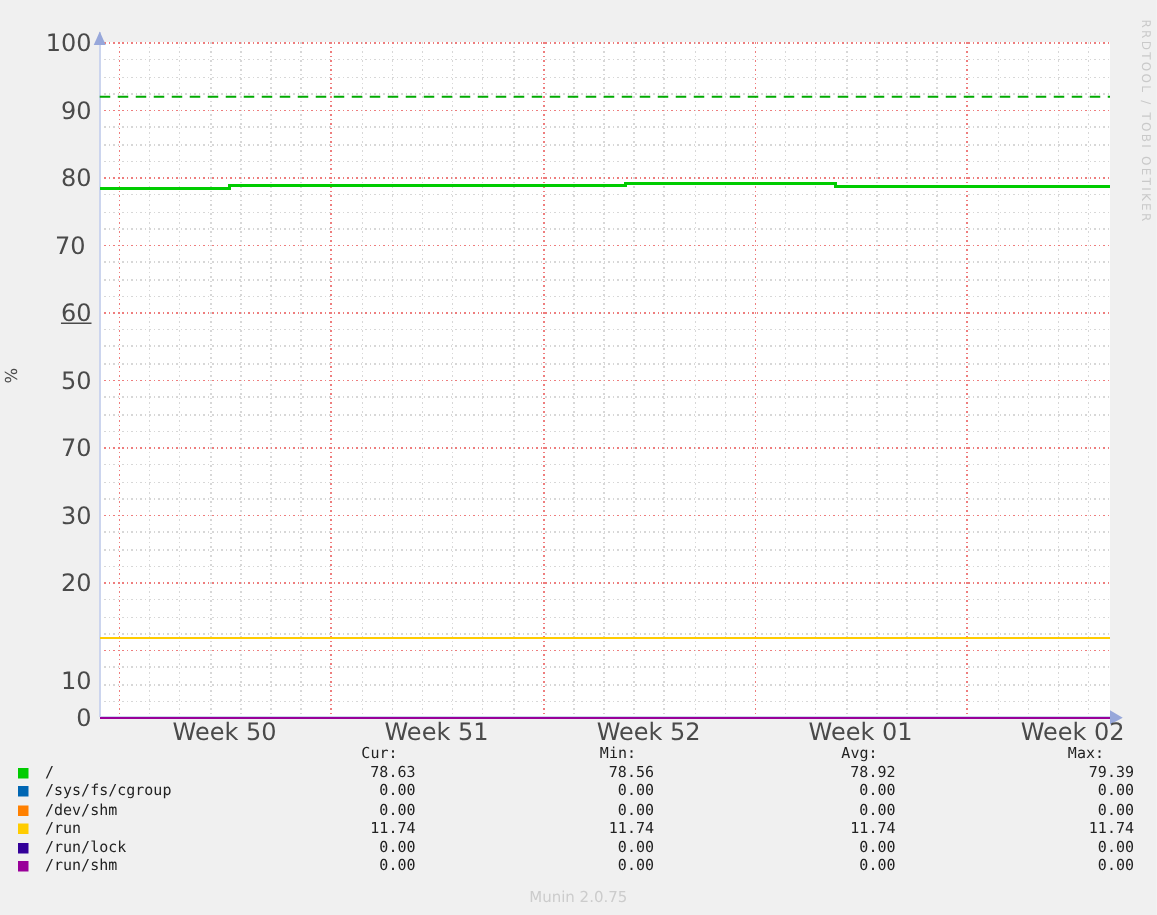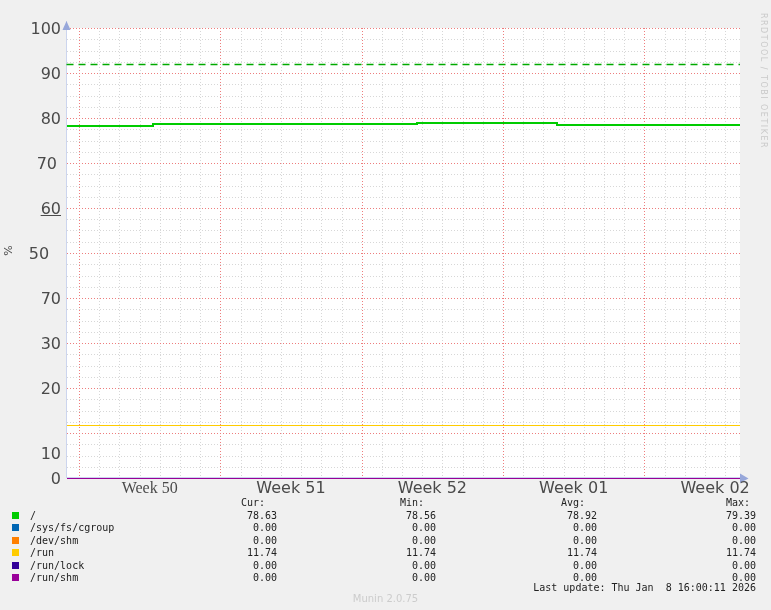--- a/index.html
+++ b/index.html
@@ -113,39 +113,39 @@
         <polyline points="66.5,478.5 740.0,478.5" fill="none" stroke="#990099" stroke-width="1.4" shape-rendering="crispEdges"></polyline>
         <polygon points="62.5,30 70.5,30 66.5,21" fill="#97a7da"></polygon>
         <polygon points="740,473.5 740,483 748.5,478.5" fill="#97a7da"></polygon>
       </svg></div>
   <div id="ylabels">
       <div class="abs ticklbl ytick" style="left: 17px; top: 471.5px;">0</div>
       <div class="abs ticklbl ytick" style="left: 17px; top: 426.5px; margin-top: 20px;">10</div>
       <div class="abs ticklbl ytick" style="left: 17px; top: 381.5px;">20</div>
       <div class="abs ticklbl ytick" style="left: 17px; top: 336.5px;">30</div>
       <div class="abs ticklbl ytick" style="left: 17px; top: 291.5px;">70</div>
-      <div class="abs ticklbl ytick" style="left: 17px; top: 246.5px; text-align: center;">50</div>
+      <div class="abs ticklbl ytick" style="left: 17px; top: 246.5px;">50</div>
       <div class="abs ticklbl ytick" style="left: 17px; top: 201.5px; text-decoration: underline;">60</div>
       <div class="abs ticklbl ytick" style="left: 13px; top: 156.5px;">70</div>
       <div class="abs ticklbl ytick" style="left: 17px; top: 111.5px;">80</div>
       <div class="abs ticklbl ytick" style="left: 17px; top: 66.5px;">90</div>
       <div class="abs ticklbl ytick" style="left: 17px; top: 21.5px;">100</div>
     </div>
   <div id="xlabels">
-      <div class="abs ticklbl xtick" style="left: 104.7px; top: 481px; font-family: Liberation Serif, serif;">Week 50</div>
+      <div class="abs ticklbl xtick" style="left: 104.7px; top: 481px;">Week 50</div>
       <div class="abs ticklbl xtick" style="left: 246px; top: 481px;">Week 51</div>
       <div class="abs ticklbl xtick" style="left: 387.4px; top: 481px;">Week 52</div>
       <div class="abs ticklbl xtick" style="left: 528.7px; top: 481px;">Week 01</div>
       <div class="abs ticklbl xtick" style="left: 670.1px; top: 481px;">Week 02</div>
     </div>
   <div id="legend">
       <div class="abs mono" style="right: 506px; top: 497px;">Cur:</div>
       <div class="abs mono" style="right: 347px; top: 497px;">Min:</div>
       <div class="abs mono" style="right: 186px; top: 497px;">Avg:</div>
-      <div class="abs mono" style="right: 21px; top: 497px;">Max:</div>
+      <div class="abs mono" style="right: 35px; top: 497px;">Max:</div>
       <div class="abs swatch" style="left: 12px; top: 512px; background: rgb(0, 204, 0);"></div>
       <div class="abs mono" style="left: 30px; top: 510px;">/</div>
       <div class="abs mono" style="right: 494px; top: 510px;">78.63</div>
       <div class="abs mono" style="right: 335px; top: 510px;">78.56</div>
       <div class="abs mono" style="right: 174px; top: 510px;">78.92</div>
       <div class="abs mono" style="right: 15px; top: 510px; text-align: right;">79.39</div>
       <div class="abs swatch" style="left: 12px; top: 524.4px; background: rgb(0, 102, 179);"></div>
       <div class="abs mono" style="left: 30px; top: 522.4px;">/sys/fs/cgroup</div>
       <div class="abs mono" style="right: 494px; top: 522.4px;">0.00</div>
       <div class="abs mono" style="right: 335px; top: 522.4px;">0.00</div>
@@ -170,16 +170,15 @@
       <div class="abs mono" style="right: 174px; top: 559.6px;">0.00</div>
       <div class="abs mono" style="right: 15px; top: 559.6px;">0.00</div>
       <div class="abs swatch" style="left: 12px; top: 574px; background: rgb(153, 0, 153);"></div>
       <div class="abs mono" style="left: 30px; top: 572px;">/run/shm</div>
       <div class="abs mono" style="right: 494px; top: 572px;">0.00</div>
       <div class="abs mono" style="right: 335px; top: 572px;">0.00</div>
       <div class="abs mono" style="right: 174px; top: 572px;">0.00</div>
       <div class="abs mono" style="right: 15px; top: 572px;">0.00</div>
     </div>
 
-  <div class="abs mono lastupdate">Last update: Thu Jan  8 16:00:11 2026</div>
   <div class="abs version">Munin 2.0.75</div>
   <div class="abs rrd-watermark">RRDTOOL / TOBI OETIKER</div>
 </div>
 
 </body></html>

